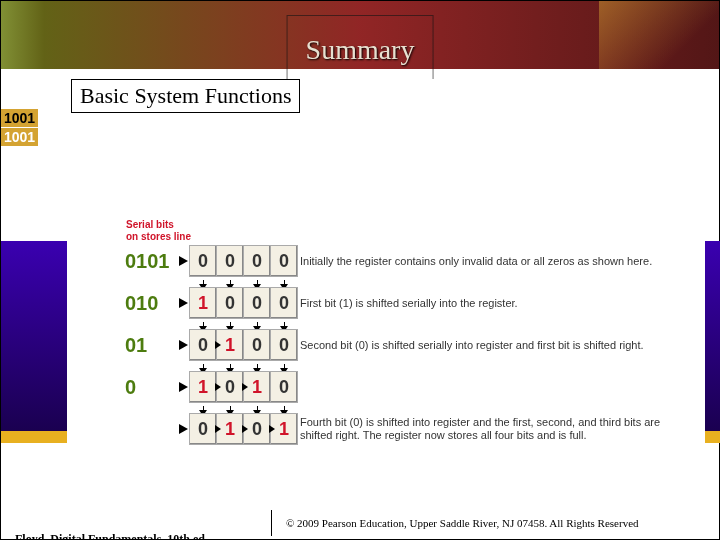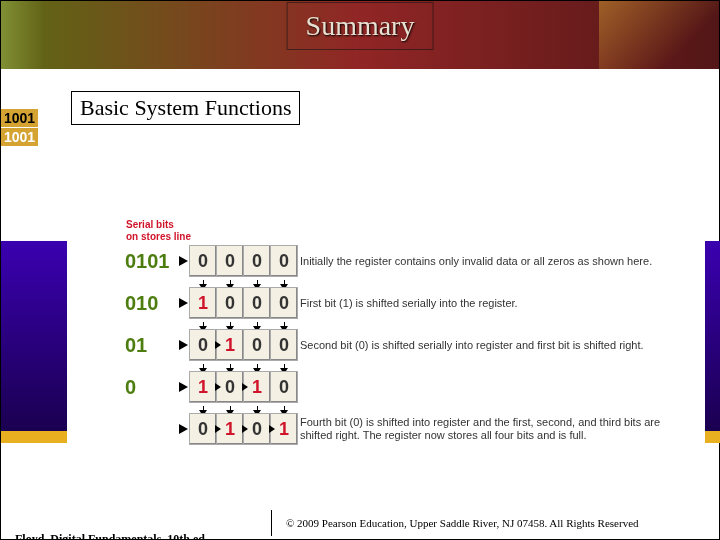--- a/index.html
+++ b/index.html
@@ -5,24 +5,24 @@
 * { margin: 0; padding: 0; box-sizing: border-box; }
 body { font-family: Georgia, 'Times New Roman', serif; width: 720px; height: 540px; overflow: hidden; background: #fff; }
 .slide { position: relative; width: 720px; height: 540px; border: 1px solid #000; background: #fff; }
 .bg-band { position: absolute; top: 0; left: 0; right: 0; height: 68px; background: linear-gradient(90deg,#7a8a2a 0,#5a5a0a 6%,#8b1a1a 50%,#4a0a0a 100%); opacity: .95; }
 .bg-num { position: absolute; color: #d4a332; font: bold 18px Arial; }
 .bg-num.n1 { left: 0; top: 108px; background: #d4a332; color: #000; padding: 1px 3px; font-size: 14px; }
 .bg-num.n2 { left: 0; top: 127px; background: #d4a332; color: #fff; padding: 1px 3px; font-size: 14px; }
 .ybar { position: absolute; left: 0; top: 240px; width: 720px; height: 190px; background: linear-gradient(180deg,#3a00b0 0,#1a0050 100%); }
 .ybar2 { position: absolute; left: 0; top: 430px; width: 720px; height: 12px; background: #e8b020; }
 .deco { position: absolute; right: 0; top: 0; width: 120px; height: 68px; background: linear-gradient(135deg,rgba(212,163,50,.5)0,transparent 70%); }
-.title-box { position: absolute; top: 1px; left: 50%; transform: translateX(-50%); padding: 7px 18px; border: 1px solid rgba(20,20,20,.6); }
+.title-box { position: absolute; top: 14px; left: 50%; transform: translateX(-50%); padding: 18px 18px; border: 1px solid rgba(20,20,20,.6); }
 .title-box span { font: 28px Georgia; color: #e8e0d0; text-shadow: 1px 1px 2px #000; }
 .white-card { position: absolute; left: 66px; top: 78px; right: 14px; bottom: 40px; background: #fff; }
-.subtitle { position: absolute; left: 4px; top: 12px; border: 1px solid #000; padding: 3px 8px; font: 22px Georgia; color: #000; }
+.subtitle { position: absolute; left: 4px; top: 0; border: 1px solid #000; padding: 3px 8px; font: 22px Georgia; color: #000; }
 .body-text { position: absolute; left: 58px; top: 78px; right: 40px; font: 20px Georgia; color: #000; line-height: 1.25; }
 .figure { position: absolute; left: 58px; top: 140px; right: 10px; bottom: 10px; }
 .label-serial { color: #d0142a; font: bold 10px Arial; line-height: 1.15; }
 .row { display: flex; align-items: center; height: 38px; margin-bottom: 4px; }
 .in { width: 52px; text-align: left; font: bold 20px Arial; color: #4d7c0f; padding-right: 6px; }
 .arrow { width: 0; height: 0; border-top: 5px solid transparent; border-bottom: 5px solid transparent; border-left: 9px solid #000; margin: 0 2px; }
 .cells { display: flex; }
 .cell { position: relative; width: 28px; height: 32px; background: #f4f0e4; border: 1px solid #aaa; box-shadow: inset -1px -1px 0 #888; margin-left: -1px; display: flex; align-items: center; justify-content: center; font: bold 18px Arial; color: #333; }
 .cell.v1 { color: #d0142a; }
 .vconn { position: absolute; left: 50%; bottom: -10px; width: 1px; height: 6px; background: #000; }

